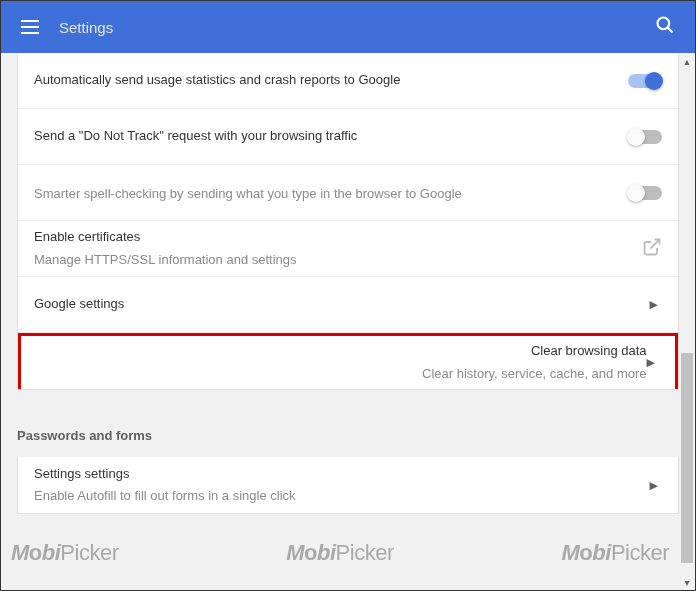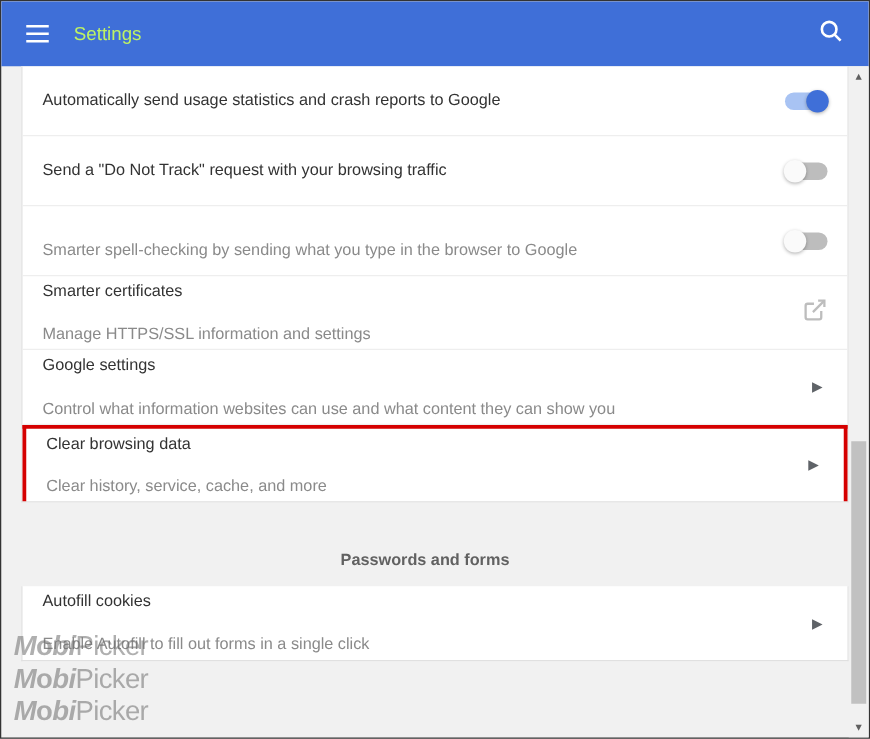--- a/index.html
+++ b/index.html
@@ -4,21 +4,21 @@
 <style>
 * { margin: 0; padding: 0; box-sizing: border-box; font-family: Arial, sans-serif; }
 body { width: 696px; height: 591px; overflow: hidden; background: #f1f1f1; position: relative; border: 1px solid #333; }
 
 .header {
   background: #3f6fd8;
   height: 52px;
   display: flex;
   align-items: center;
   padding: 0 20px;
-  color: #bef264;
+  color: #e5e5e5;
 }
 .hamburger { display: flex; flex-direction: column; gap: 4px; cursor: pointer; margin-right: 20px; }
 .hamburger span { display: block; width: 18px; height: 2px; background: #fff; }
 .header-title { font-size: 15px; font-weight: 500; flex: 1; }
 .search-icon { cursor: pointer; }
 
 .content-wrap { position: relative; height: calc(100% - 52px); overflow-y: auto; }
 .scrollbar-track { position: absolute; right: 0; top: 52px; width: 16px; height: calc(100% - 52px); background: #f1f1f1; }
 .scroll-arrow { width: 16px; height: 16px; display: flex; align-items: center; justify-content: center; color: #606060; font-size: 10px; }
 .scroll-thumb { position: absolute; right: 2px; width: 12px; background: #c1c1c1; border-radius: 0; }
@@ -32,46 +32,47 @@
 .row {
   display: flex;
   align-items: center;
   padding: 3px 16px;
   border-bottom: 1px solid #eee;
   min-height: 56px;
 }
 .row:last-child { border-bottom: none; }
 .row-text { flex: 1; }
 .row-title { font-size: 13px; color: #333; line-height: 1.4; }
-.row-sub { font-size: 13px; color: #8a8a8a; margin-top: 16px; line-height: 1.4; }
+.row-sub { font-size: 13px; color: #8a8a8a; margin-top: 4px; line-height: 1.4; }
 
 .toggle {
   width: 34px; height: 14px; border-radius: 7px; background: #bdbdbd; position: relative; cursor: pointer;
 }
 .toggle .knob {
   width: 18px; height: 18px; border-radius: 50%; background: #fafafa; position: absolute; top: -2px; left: -1px;
   box-shadow: 0 1px 3px rgba(0,0,0,0.3);
 }
 .toggle.on { background: #a8c3f3; }
 .toggle.on .knob { left: auto; right: -1px; background: #3f6fd8; }
 
 .ext-icon { color: #bdbdbd; }
 .arrow-icon { color: #5f6368; font-size: 11px; margin-right: 4px; }
 
 .section-header {
-  font-size: 13px; color: #616161; font-weight: 600; padding: 14px 32px 14px 16px; text-align: center;
+  font-size: 13px; color: #616161; font-weight: 600; padding: 14px 32px 14px 16px;
 }
 
 .highlight {
   border: 3px solid #d50000;
+  text-align: right;
 }
 
 .watermark {
-  position: absolute; bottom: 8px; left: 0; right: 16px; display: flex; justify-content: space-between;
-  padding: 0 10px; pointer-events: none; flex-direction: column;
+  position: absolute; bottom: 24px; left: 0; right: 16px; display: flex; justify-content: space-between;
+  padding: 0 10px; pointer-events: none;
 }
 .wm { font-family: Arial, sans-serif; font-size: 22px; font-weight: bold; color: rgba(110,110,110,0.55);
   letter-spacing: -0.5px; font-style: italic; }
 .wm .thin { font-weight: 400; font-style: normal; }
 </style>
 </head>
 <body>
 
 <div class="header">
   <div class="hamburger">
@@ -114,57 +115,56 @@
       <div class="row-text">
         <div class="row-sub">Smarter spell-checking by sending what you type in the browser to Google</div>
       </div>
       <div class="toggle">
           <div class="knob"></div>
         </div>
     </div>
 
     <div class="row">
       <div class="row-text">
-        <div class="row-title">Smarter certificates</div>
+        <div class="row-title">Enable certificates</div>
         <div class="row-sub">Manage HTTPS/SSL information and settings</div>
       </div>
       <div class="ext-icon">
         <svg width="20" height="20" viewBox="0 0 24 24" fill="none" stroke="#bdbdbd" stroke-width="2.2">
           <path d="M18 13v6a2 2 0 0 1-2 2H5a2 2 0 0 1-2-2V8a2 2 0 0 1 2-2h6"></path>
           <polyline points="15 3 21 3 21 9"></polyline>
             <line x1="10" y1="14" x2="21" y2="3"></line>
         </svg>
       </div>
     </div>
 
     <div class="row">
       <div class="row-text">
         <div class="row-title">Google settings</div>
-        <div class="row-sub">Control what information websites can use and what content they can show you</div>
       </div>
       <div class="arrow-icon">▶</div>
     </div>
 
     <div class="row highlight">
       <div class="row-text">
         <div class="row-title">Clear browsing data</div>
         <div class="row-sub">Clear history, service, cache, and more</div>
       </div>
       <div class="arrow-icon">▶</div>
     </div>
 
   </div>
 
   <div class="section-header">Passwords and forms</div>
 
   <div class="card">
 
     <div class="row">
       <div class="row-text">
-        <div class="row-title">Autofill cookies</div>
+        <div class="row-title">Settings settings</div>
         <div class="row-sub">Enable Autofill to fill out forms in a single click</div>
       </div>
       <div class="arrow-icon">▶</div>
     </div>
 
   </div>
 
 </div>
 
 <div class="scrollbar-track">

